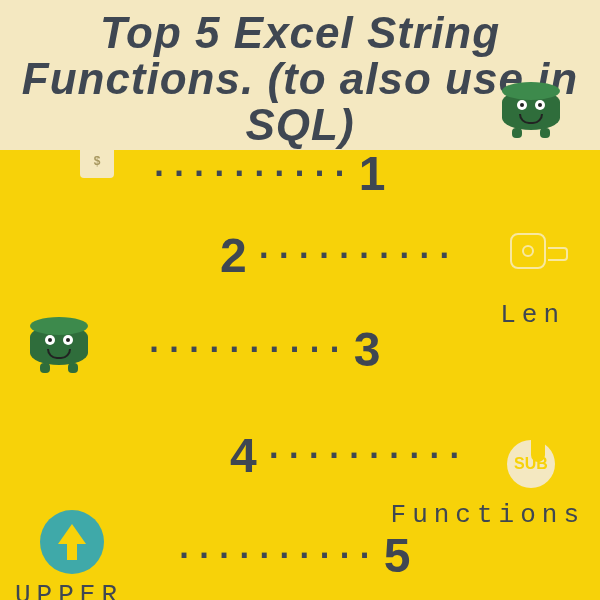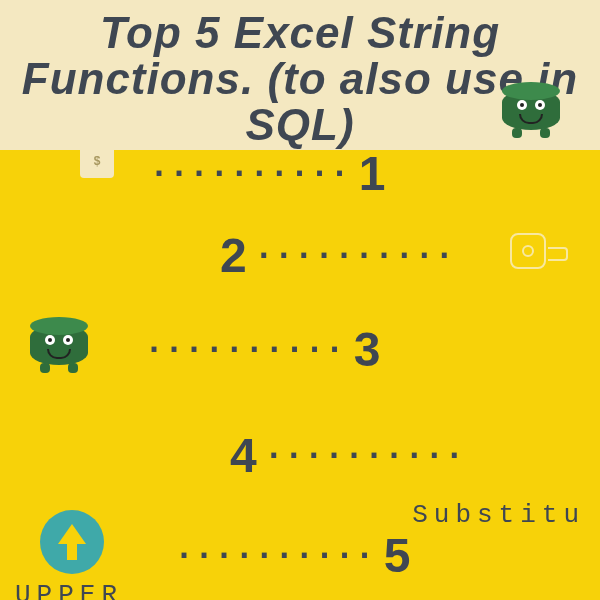--- a/index.html
+++ b/index.html
@@ -195,20 +195,21 @@
   <div class="row row2">
     <span class="num">2</span>
     <span class="dots">··········</span>
   </div>
   <div class="tape-icon">
     <div class="tape-body">
         <div class="tape-inner"></div>
       </div>
     <div class="tape-tab"></div>
   </div>
+  <div class="fn-label label-len">Len</div>
 
   <div class="db-concat db-icon">
     <div class="db-body">
       <div class="db-top"></div>
       <div class="db-face">
         <span class="db-eye"></span><span class="db-eye"></span>
         <div class="db-mouth"></div>
       </div>
       <div class="db-feet l"></div>
         <div class="db-feet r"></div>
@@ -216,21 +217,22 @@
   </div>
   <div class="row row3">
     <span class="dots">··········</span>
     <span class="num">3</span>
   </div>
 
   <div class="row row4">
     <span class="num">4</span>
     <span class="dots">··········</span>
   </div>
-  <div class="fn-label label-sub">Substitu</div>
+  <div class="sub-icon">SUB</div>
+  <div class="fn-label label-sub">Functions</div>
 
   <div class="up-icon">
     <div class="arrow-up"></div>
     <div class="arrow-stem"></div>
   </div>
   <div class="row row5">
     <span class="dots">··········</span>
     <span class="num">5</span>
   </div>
   <div class="fn-label label-upper">UPPER</div>

